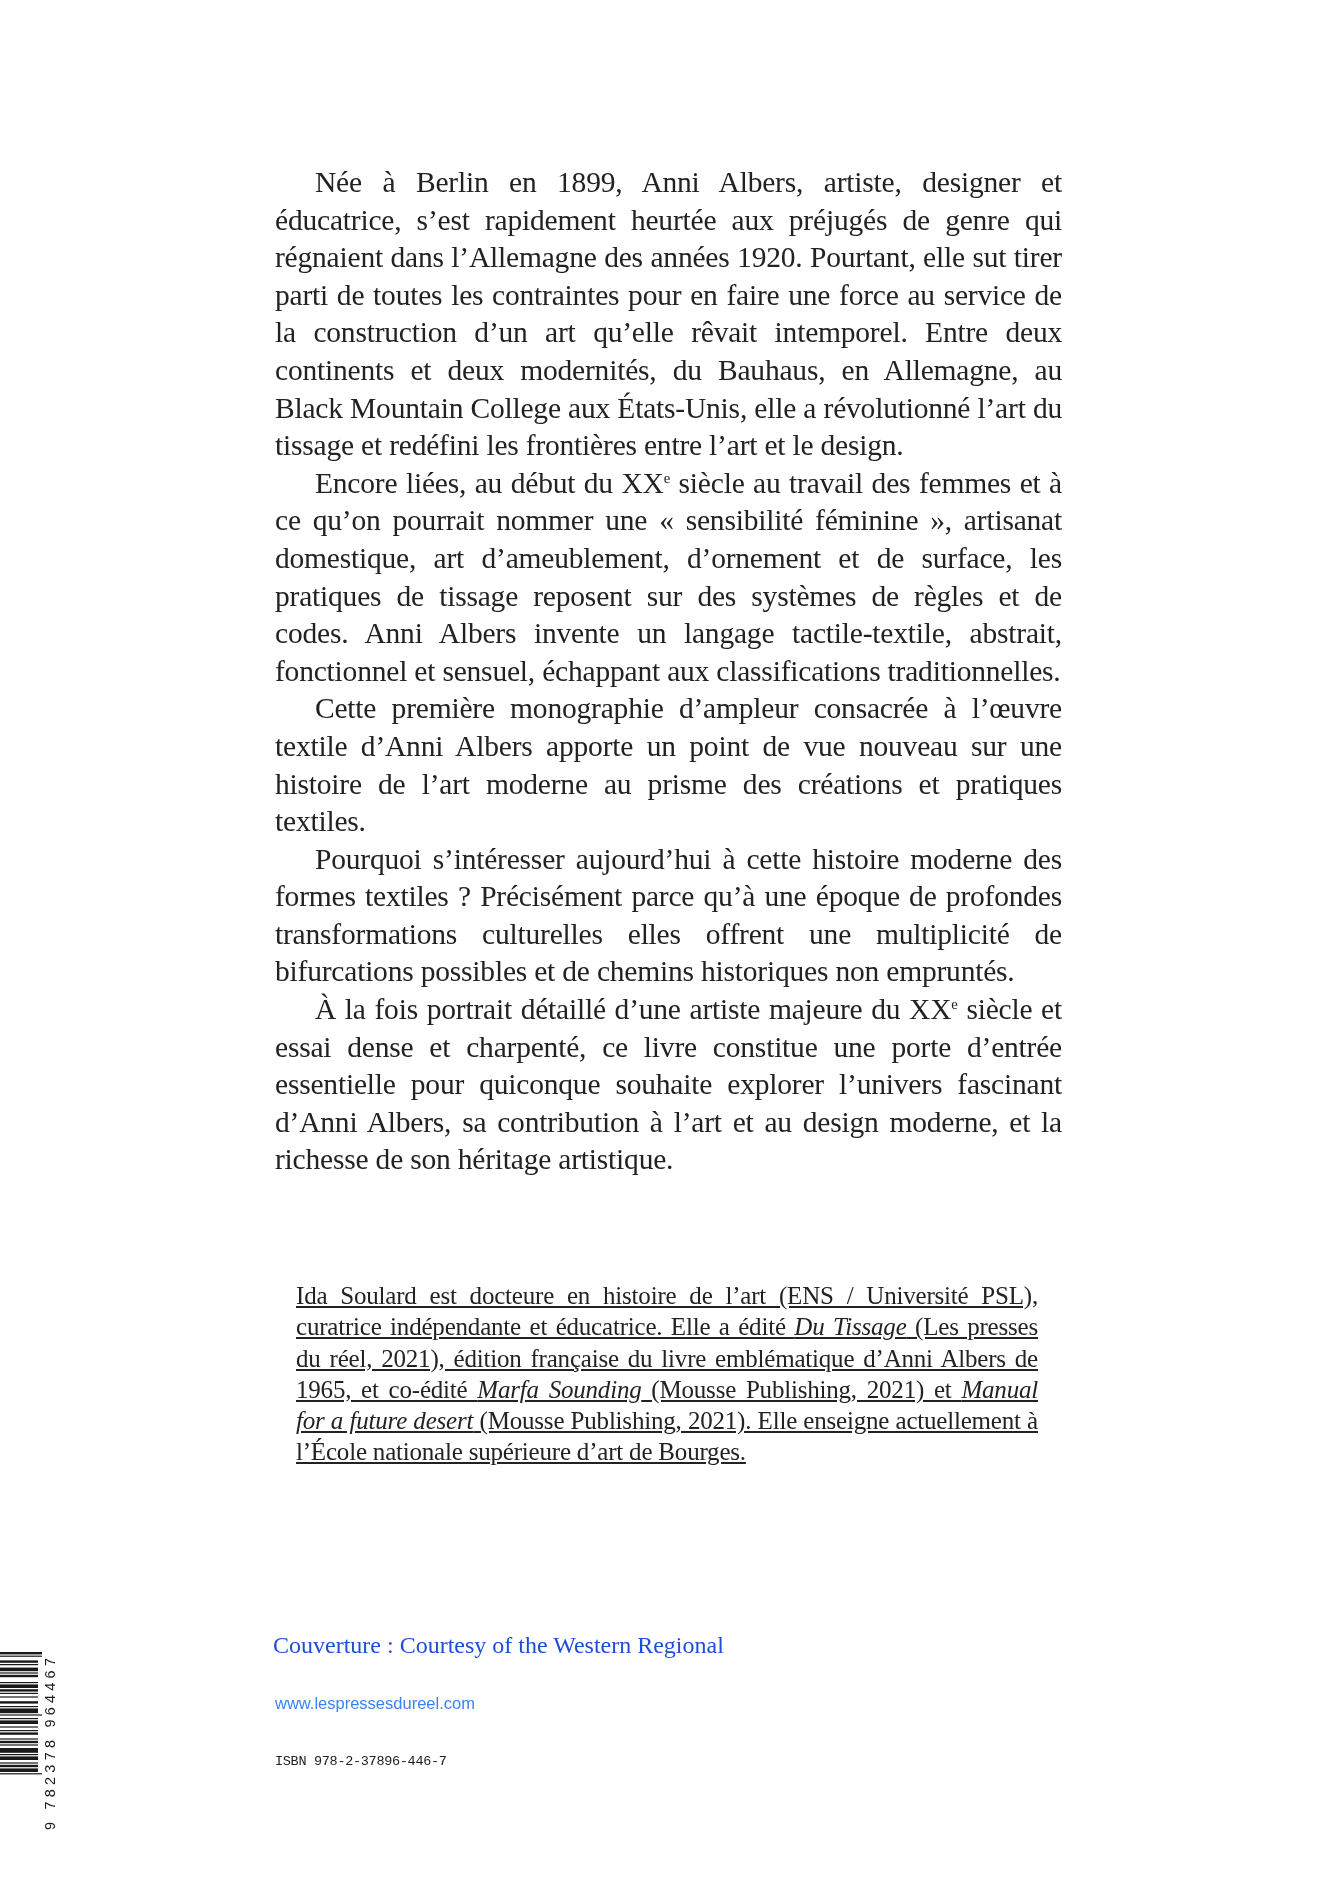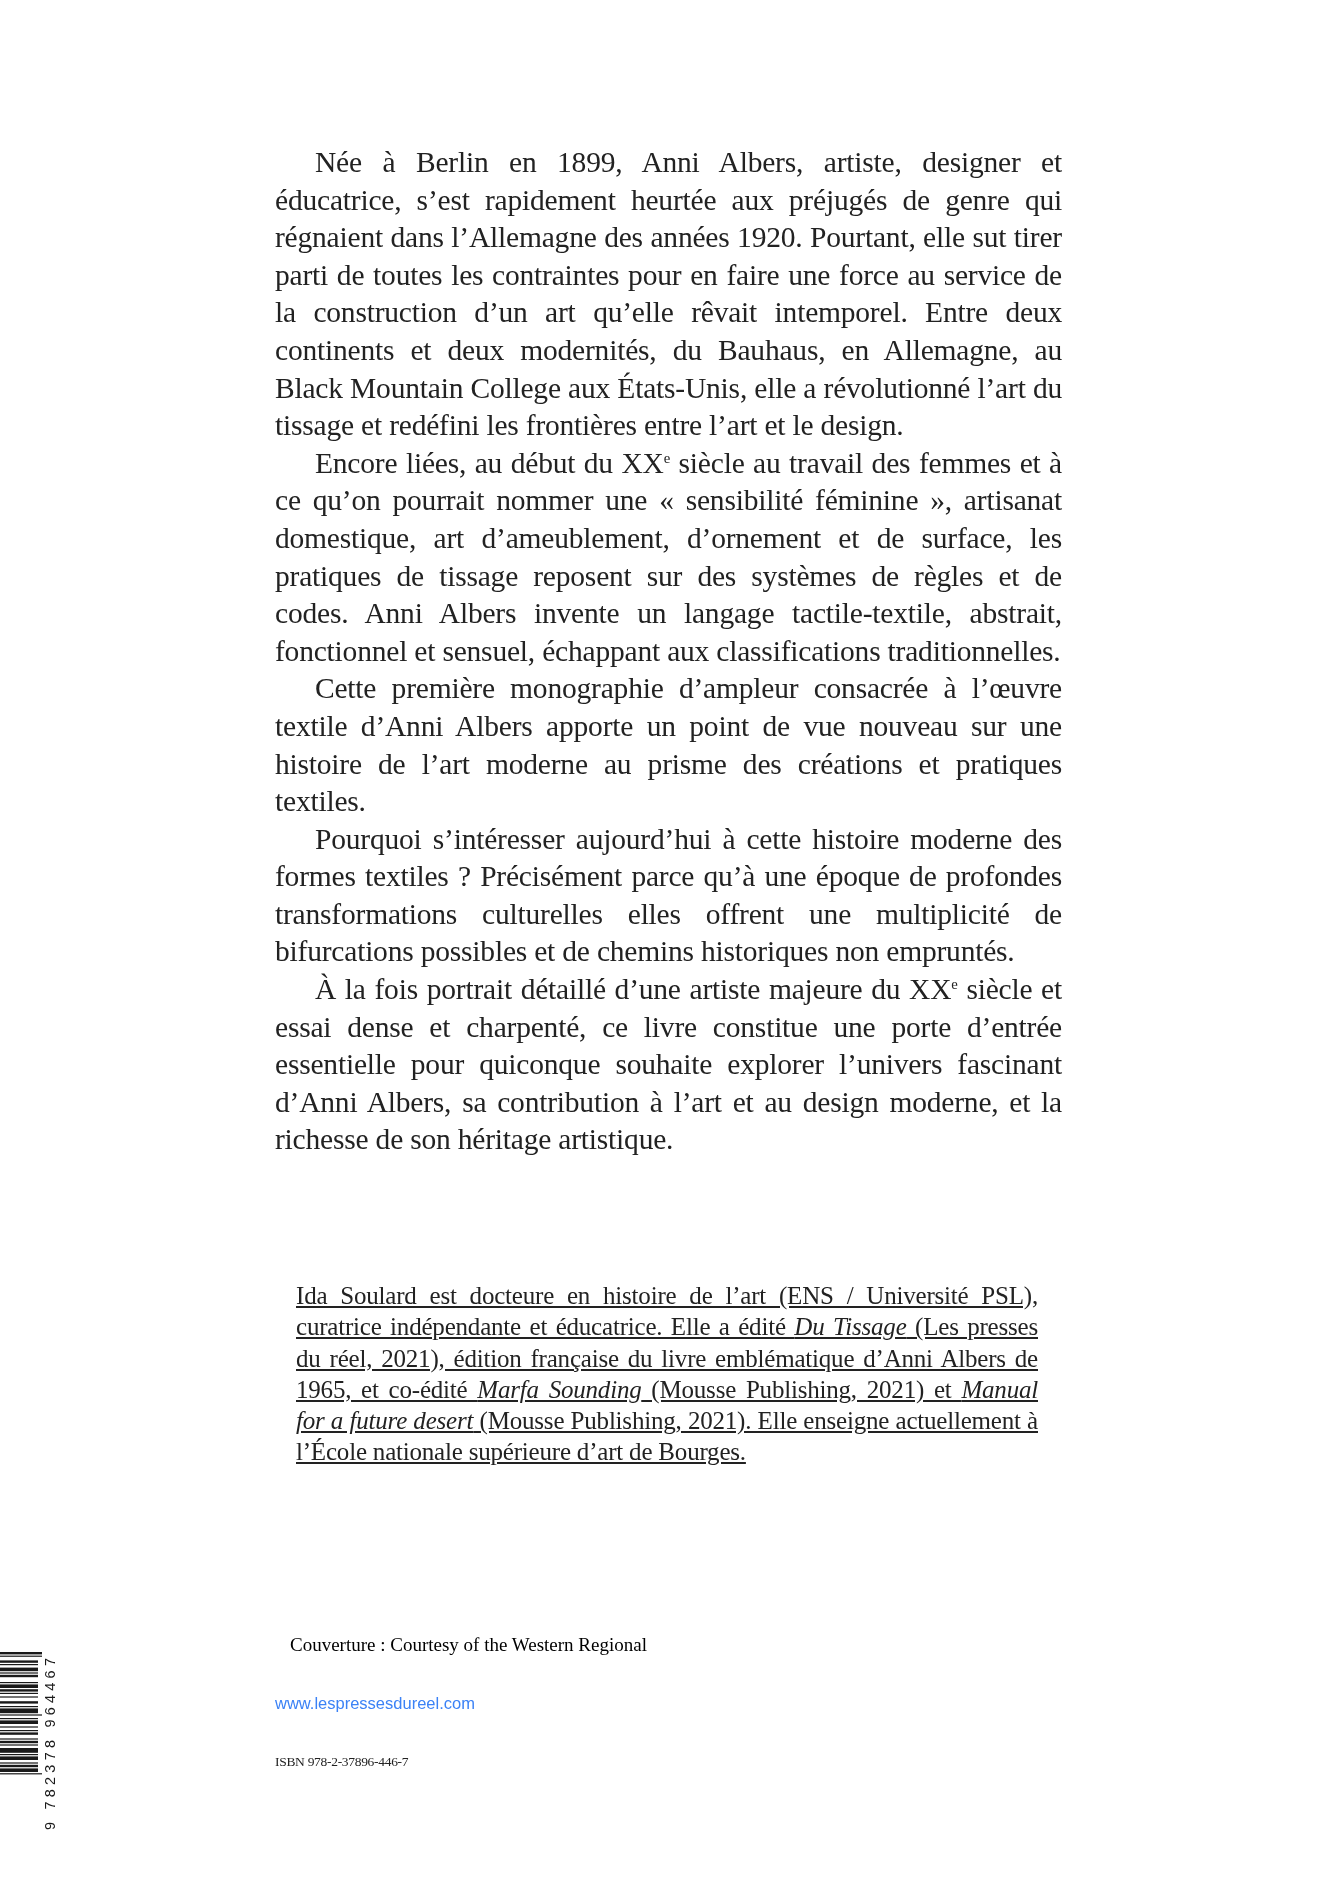--- a/index.html
+++ b/index.html
@@ -6,21 +6,21 @@
     body {
       width: 1332px; height: 1890px;
       background: #ffffff;
       position: relative;
       overflow: hidden;
       color: #222222;
       font-family: "Liberation Serif", "DejaVu Serif", serif;
     }
     .main-text {
       position: absolute;
-      left: 275px; top: 144px;
+      left: 275px; top: 164px;
       width: 787px;
       font-size: 29.5px;
       line-height: 37.6px;
       text-align: justify;
       letter-spacing: -0.2px;
     }
     .main-text p {
       margin: 0;
       text-indent: 40px;
     }
@@ -31,30 +31,30 @@
       width: 742px;
       font-size: 25px;
       line-height: 31.3px;
       text-align: justify;
       letter-spacing: -0.2px;
     }
     .bio p { margin: 0; text-decoration: underline; }
     .bio em { font-style: italic; }
     .credit {
       position: absolute;
-      left: 290px; top: 1633px;
+      left: 273px; top: 1633px;
       width: 520px;
-      font-size: 19px;
+      font-size: 24px;
       line-height: 24.5px;
-      color: #000000;
+      color: #1d4ed8;
     }
     .isbn {
       position: absolute;
       left: 275px; top: 1754px;
-      font-family: Liberation Serif, serif;
+      font-family: Liberation Mono, monospace;
       font-size: 13.5px;
       letter-spacing: -0.3px;
       color: #222;
     }
     .website {
       position: absolute;
       left: 275px; top: 1694px;
       font-family: "Liberation Sans", "DejaVu Sans", sans-serif;
       font-size: 16.5px;
       color: #3b82f6;

